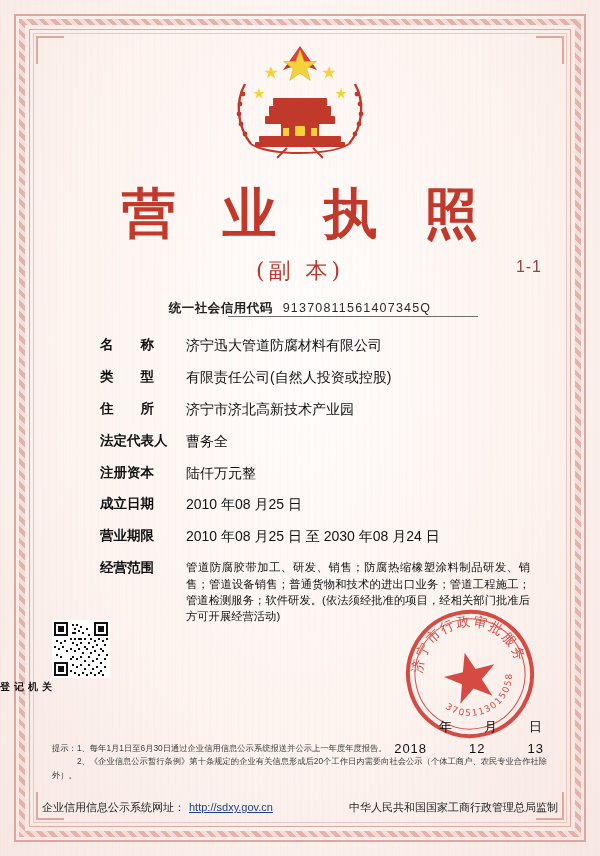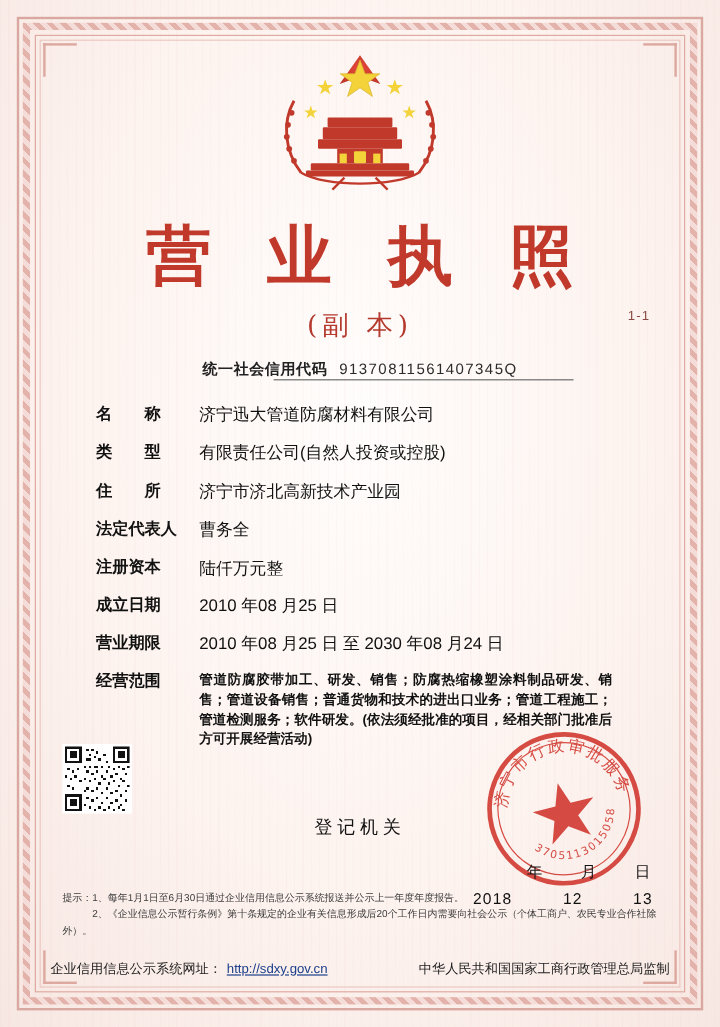--- a/index.html
+++ b/index.html
@@ -57,40 +57,40 @@
   .subtitle{
     position:absolute;top:256px;left:0;width:100%;
     text-align:center;
     font-family:"DejaVu Serif","Liberation Serif",serif;
     font-size:22px;
     letter-spacing:4px;
     color:#b5392d;
   }
   .serial{
     position:absolute;top:258px;right:58px;
-    font-size:11px;color:#8a4a42;letter-spacing:1px;
+    font-size:16px;color:#8a4a42;letter-spacing:1px;
   }
 
   
   .code-row{
     position:absolute;top:300px;left:0;width:100%;
     text-align:center;
     font-size:12.5px;color:#2b2b2b;
     letter-spacing:.5px;
   }
   .code-row .lbl{font-weight:bold;color:#222;}
   .code-row .val{margin-left:10px;letter-spacing:1.2px;margin-top:27px;}
   .code-underline{
     position:absolute;top:316px;left:228px;width:250px;height:1px;
     background:#6d6d6d;
   }
 
   
   .fields{
-    position:absolute;left:80px;top:336px;width:430px;
+    position:absolute;left:100px;top:336px;width:430px;
     font-size:13.5px;color:#111;
   }
   .frow{
     display:flex;align-items:flex-start;
     margin-bottom:13px;
   }
   .fkey{
     width:86px;flex:0 0 86px;
     font-weight:bold;
     letter-spacing:0px;
@@ -101,38 +101,37 @@
     flex:1;
     color:#111;
     line-height:1.35;
   }
   .fval.big{font-size:14px;}
   .scope{
     font-size:11.3px;
     line-height:1.45;
     letter-spacing:0px;
     text-align:justify;
-    font-weight:bold;
   }
 
   
   .qr{
     position:absolute;left:52px;top:620px;
     width:58px;height:58px;
     background:#fff;
     padding:2px;
     box-sizing:border-box;
   }
   .qr svg{display:block;}
 
   
   .registry{
     position:absolute;left:0;top:680px;width:100%;
-    text-align:center;
-    font-size:15px;font-weight:normal;letter-spacing:4px;color:#111;
+    text-align:left;
+    font-size:10px;font-weight:bold;letter-spacing:4px;color:#111;
   }
 
   
   .seal{
     position:absolute;left:404px;top:608px;
     width:132px;height:132px;
     transform:rotate(-14deg);
     opacity:.85;
   }
   .seal svg{display:block;}

